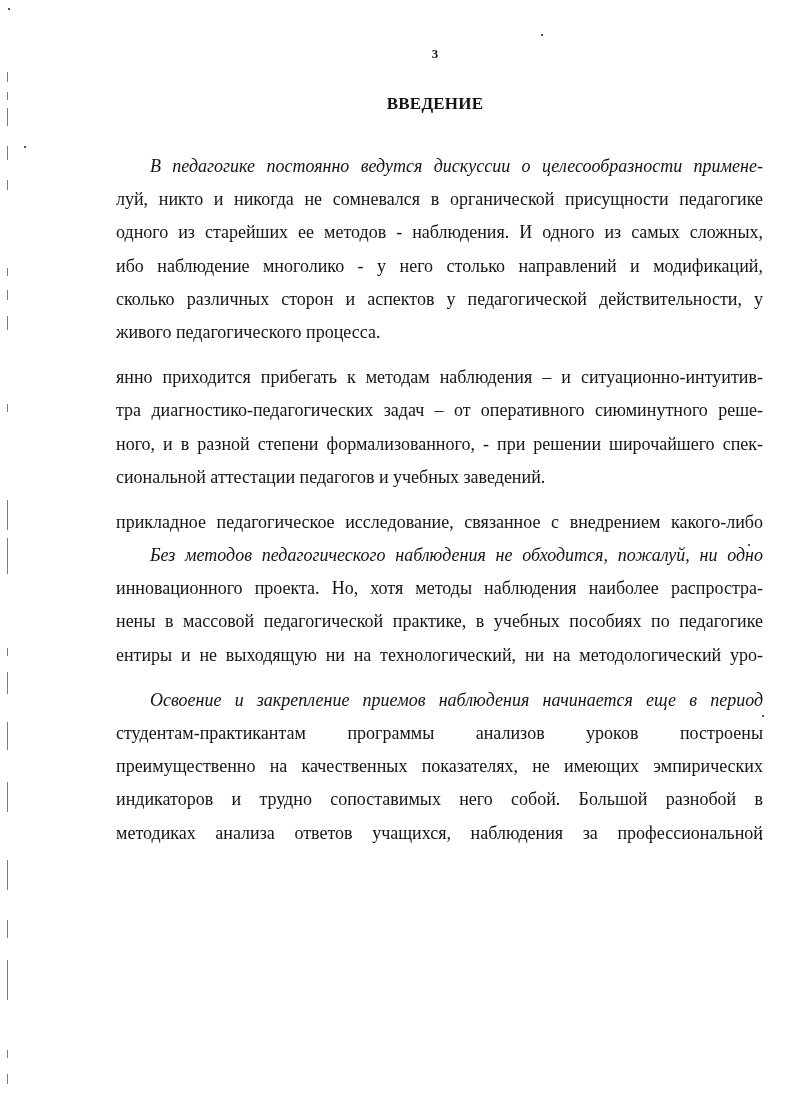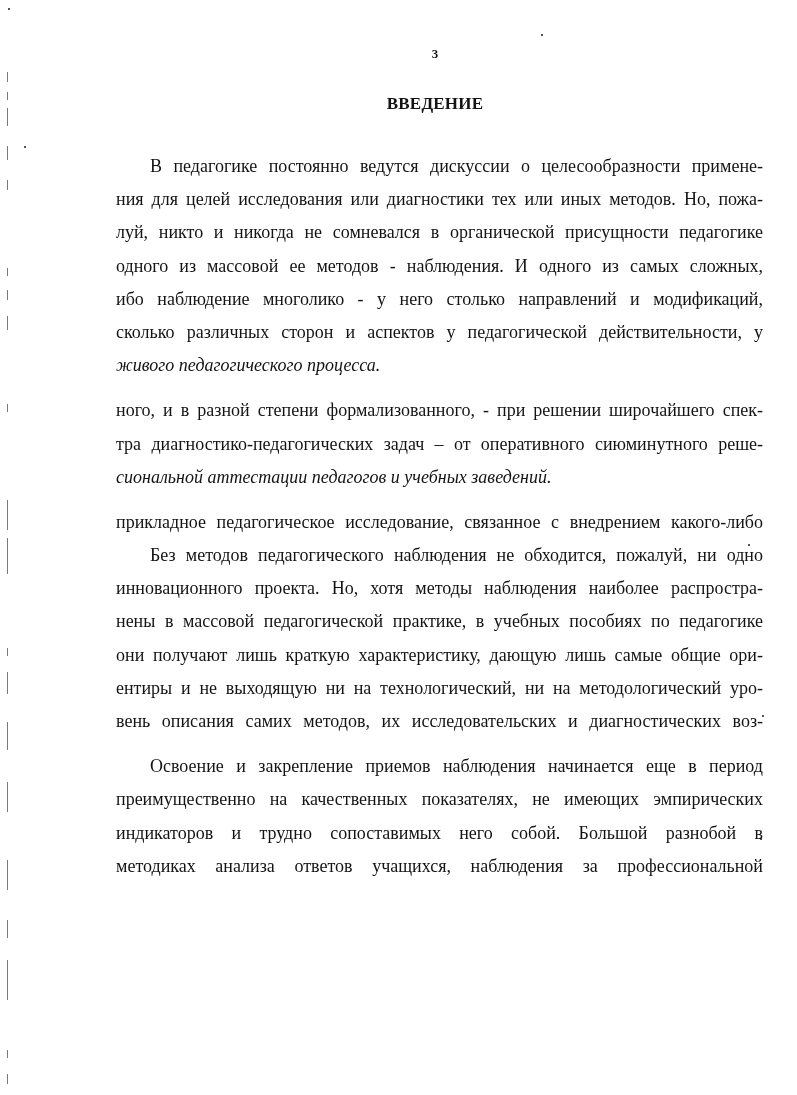--- a/index.html
+++ b/index.html
@@ -50,24 +50,24 @@
       height: 33.2px;
       line-height: 33.2px;
       font-size: 18px;
       white-space: nowrap;
       text-align: justify;
       text-align-last: justify;
       overflow: visible;
     }
     .line.indent {
       padding-left: 34px;
+      font-style: italic;
     }
     .line.last {
       text-align-last: left;
-      font-style: italic;
     }
     .para-gap {
       height: 12px;
     }
     
     .scan-mark {
       position: absolute;
       width: 1px;
       background: #7a7a7a;
     }
@@ -111,47 +111,46 @@
   <div class="scan-dot" style="left:760px; top:838px;"></div>
 
   <div class="page-number">3</div>
 
   <div class="heading">ВВЕДЕНИЕ</div>
 
   <div class="body-text">
 
     <div class="paragraph">
       <div class="line indent">В педагогике постоянно ведутся дискуссии о целесообразности применe-</div>
-      <div class="line">ния для целей исследования или диагностики тех или иных методов. Но, пожа-</div>
       <div class="line">луй, никто и никогда не сомневался в органической присущности педагогике</div>
-      <div class="line">одного из массовой ее методов - наблюдения. И одного из самых сложных,</div>
+      <div class="line">одного из старейших ее методов - наблюдения. И одного из самых сложных,</div>
       <div class="line">ибо наблюдение многолико - у него столько направлений и модификаций,</div>
       <div class="line">сколько различных сторон и аспектов у педагогической действительности, у</div>
       <div class="line last">живого педагогического процесса.</div>
     </div>
     <div class="para-gap"></div>
 
     <div class="paragraph">
+      <div class="line">янно приходится прибегать к методам наблюдения – и  ситуационно-интуитив-</div>
+      <div class="line">тра диагностико-педагогических задач – от оперативного сиюминутного реше-</div>
       <div class="line">ного, и в разной степени формализованного, - при решении широчайшего спек-</div>
-      <div class="line">тра диагностико-педагогических задач – от оперативного сиюминутного реше-</div>
       <div class="line last">сиональной аттестации педагогов и учебных заведений.</div>
     </div>
     <div class="para-gap"></div>
 
     <div class="paragraph">
       <div class="line">прикладное педагогическое исследование, связанное с внедрением какого-либо</div>
       <div class="line indent">Без методов педагогического наблюдения не обходится, пожалуй, ни одно</div>
       <div class="line">инновационного проекта. Но, хотя методы наблюдения наиболее распростра-</div>
       <div class="line">нены в массовой педагогической практике, в учебных пособиях по педагогике</div>
-      <div class="line">они получают лишь краткую характеристику, дающую лишь самые общие ори-</div>
       <div class="line">ентиры и не выходящую ни на технологический, ни на методологический уро-</div>
-      <div class="line">вень описания самих  методов, их исследовательских и диагностических воз-</div>
     </div>
     <div class="para-gap"></div>
 
     <div class="paragraph">
       <div class="line indent">Освоение и закрепление приемов наблюдения начинается еще в период</div>
+      <div class="line">студентам-практикантам программы анализов уроков построены</div>
       <div class="line">преимущественно на качественных показателях, не имеющих эмпирических</div>
       <div class="line">индикаторов и трудно сопоставимых него собой. Большой разнобой в</div>
       <div class="line">методиках анализа ответов учащихся, наблюдения за профессиональной</div>
     </div>
   </div>
 </div>
 
 </body></html>

